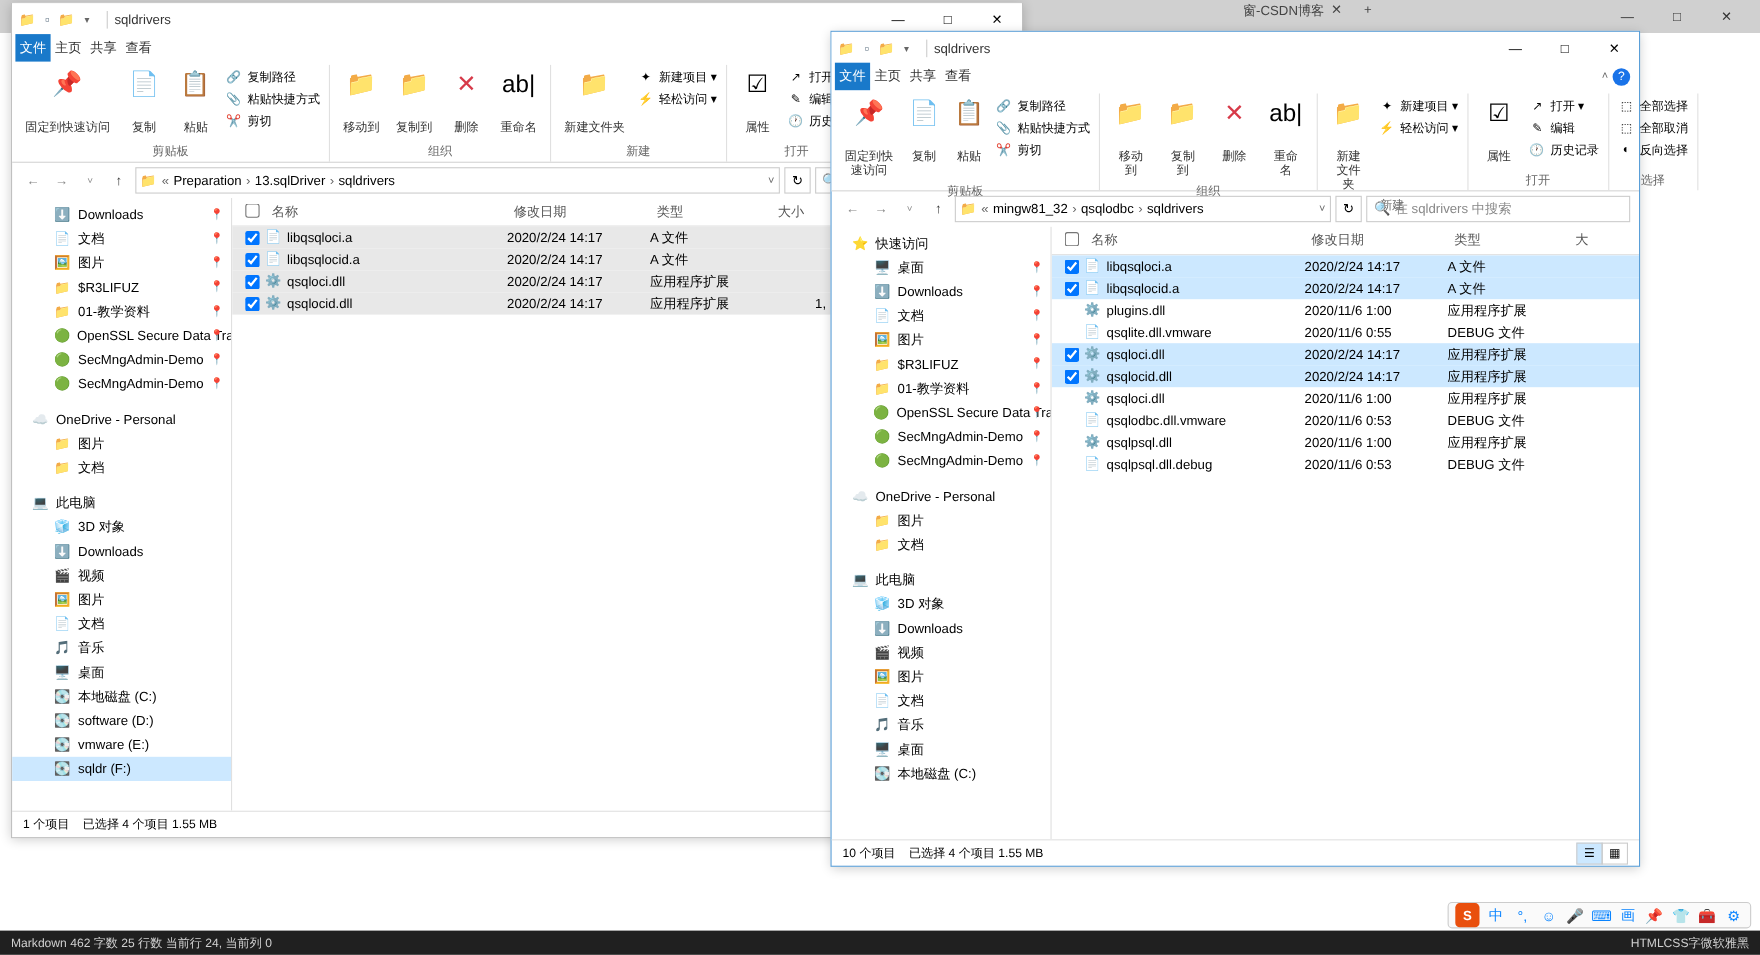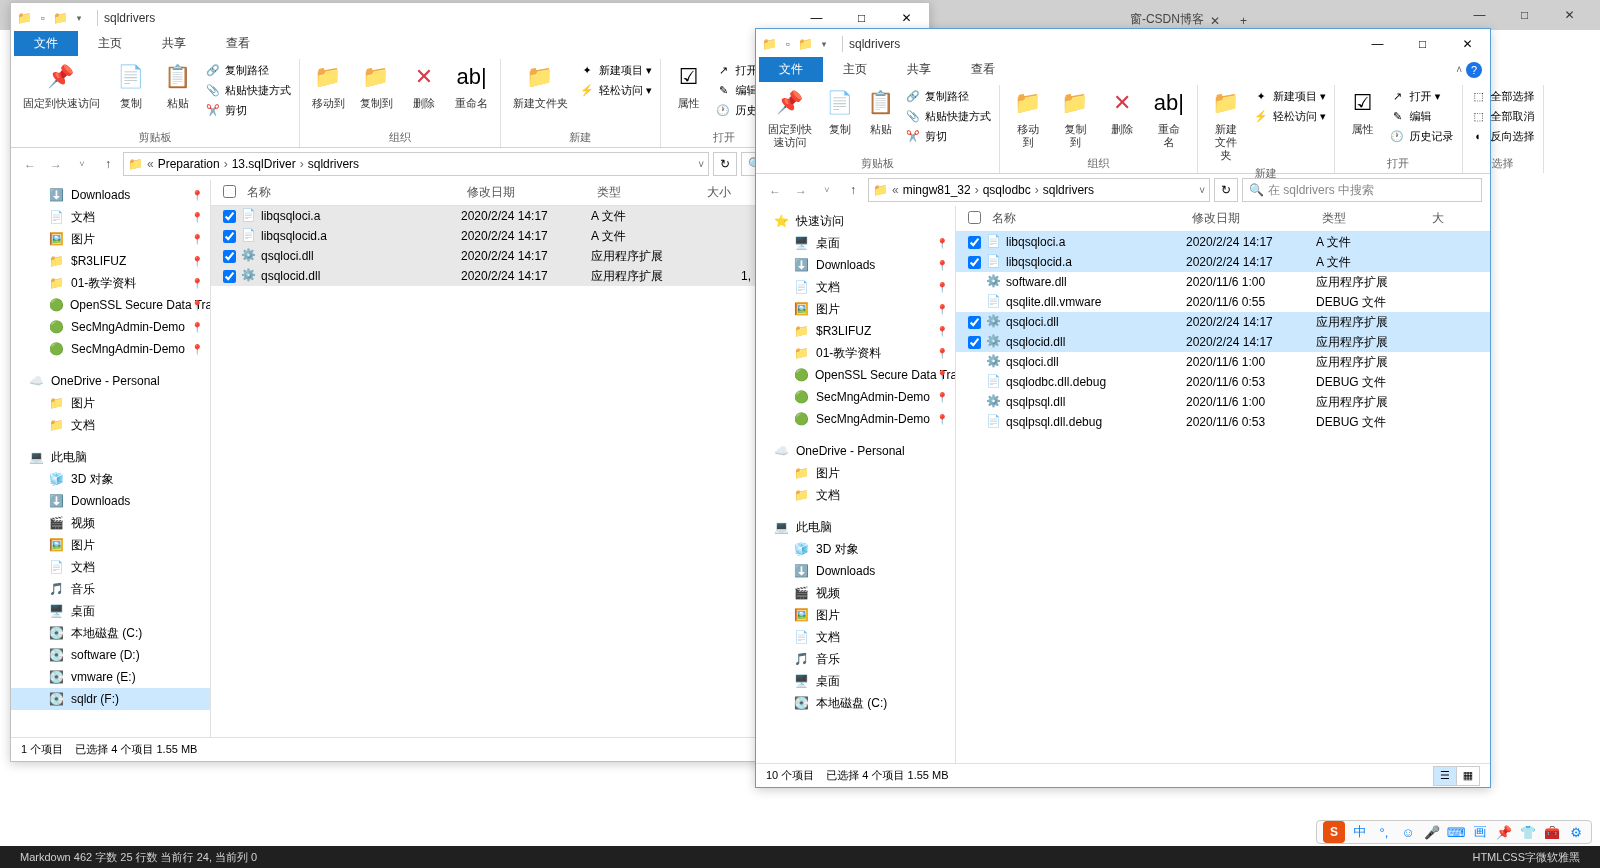--- a/index.html
+++ b/index.html
@@ -13,33 +13,33 @@
 .titlebar { display: flex; align-items: center; height: 30px; background: #fff; }
 .titlebar .ticons { display: flex; align-items: center; gap: 2px; padding: 0 6px; }
 .ticon { width: 16px; height: 16px; display: inline-flex; align-items: center; justify-content: center; }
 .titlebar .sep { width: 1px; height: 16px; background: #ccc; margin: 0 4px; }
 .titlebar .ttitle { font-size: 12px; color: #333; padding-left: 2px; }
 .titlebar .tspc { flex: 1; }
 .wbtn { width: 45px; height: 30px; display: flex; align-items: center; justify-content: center; }
 
 
 .menutabs { display: flex; align-items: flex-end; height: 23px; background: #fff; padding-left: 3px; position: relative; }
-.menutab { padding: 4px 20px; font-size: 12px; color: #333; }
+.menutab { padding: 4px 4px; font-size: 12px; color: #333; }
 .menutab.file { background: #1979ca; color: #fff; }
 .helpicon { position: absolute; right: 8px; top: 3px; width: 16px; height: 16px; border-radius: 50%; background: #1a73e8; color: #fff; display: flex; align-items: center; justify-content: center; font-size: 11px; }
 .dropicon { position: absolute; right: 28px; top: 5px; font-size: 10px; color: #666; }
 
 
 .ribbon { display: flex; height: 92px; border-bottom: 1px solid #d4d4d4; background: #fff; padding-top: 3px; }
 .rgroup { display: flex; flex-direction: column; border-right: 1px solid #e0e0e0; padding: 0 6px; }
 .rgroup .rbtns { display: flex; gap: 3px; flex: 1; }
 .rgroup .rlbl { text-align: center; font-size: 11px; color: #666; padding: 2px 0; }
 .rbtn { display: flex; flex-direction: column; align-items: center; justify-content: flex-start; padding: 2px 6px; min-width: 38px; }
 .rbtn .ri { width: 32px; height: 32px; display: flex; align-items: center; justify-content: center; font-size: 22px; }
-.rbtn .rt { font-size: 11px; color: #333; text-align: center; line-height: 13px; margin-top: 4px; }
+.rbtn .rt { font-size: 11px; color: #333; text-align: center; line-height: 13px; margin-top: 17px; }
 .rsmall { display: flex; flex-direction: column; justify-content: flex-start; gap: 2px; padding-top: 2px; }
 .rsitem { display: flex; align-items: center; font-size: 11px; gap: 4px; padding: 1px 2px; white-space: nowrap; }
 .rsitem .rsi { width: 16px; height: 16px; display: flex; align-items: center; justify-content: center; }
 
 
 .addrbar { display: flex; align-items: center; height: 32px; padding: 0 8px; gap: 4px; }
 .navbtn { width: 22px; height: 22px; display: flex; align-items: center; justify-content: center; color: #888; }
 .navbtn.enabled { color: #333; }
 .addrbox { flex: 1; height: 24px; border: 1px solid #ccc; display: flex; align-items: center; padding: 0 4px; gap: 4px; }
 .crumb { display: flex; align-items: center; gap: 4px; font-size: 12px; }
@@ -74,25 +74,25 @@
 
 .status { height: 24px; border-top: 1px solid #e0e0e0; display: flex; align-items: center; padding: 0 10px; font-size: 11px; gap: 12px; }
 .status .spc { flex: 1; }
 .viewbtns { display: flex; }
 .viewbtn { width: 24px; height: 20px; border: 1px solid #ccc; display: flex; align-items: center; justify-content: center; margin-left: -1px; }
 .viewbtn.active { background: #cce8ff; }
 
 
 .browsertabs { position: absolute; top: 0; left: 0; right: 0; height: 30px; background: #d0d0d0; display: flex; align-items: center; padding: 0 8px; }
 .btabspacer { flex: 1; }
-.btab { height: 26px; display: flex; align-items: flex-end; gap: 6px; padding: 0 10px; font-size: 12px; color: #444; }
+.btab { height: 26px; display: flex; align-items: flex-start; gap: 6px; padding: 0 10px; font-size: 12px; color: #444; }
 .bwbtn { width: 45px; height: 28px; display: flex; align-items: center; justify-content: center; color: #333; }
 
 
-.bottomstatus { position: absolute; bottom: 0; left: 0; right: 0; height: 22px; background: #202020; color: #d0d0d0; display: flex; align-items: center; padding: 0 20px; font-size: 11px; }
+.bottomstatus { position: absolute; bottom: 0; left: 0; right: 0; height: 22px; background: #202020; color: #d0d0d0; display: flex; align-items: center; padding: 0 10px; font-size: 11px; }
 
 
 .imebar { position: absolute; bottom: 24px; right: 8px; height: 24px; display: flex; align-items: center; gap: 6px; background: #fafafa; border: 1px solid #ccc; border-radius: 4px; padding: 0 6px; }
 .imeicon { width: 18px; height: 18px; display: flex; align-items: center; justify-content: center; color: #0a84ff; font-size: 13px; }
 .imeS { width: 22px; height: 22px; background: #e94f0d; border-radius: 4px; color: #fff; display: flex; align-items: center; justify-content: center; font-weight: bold; }
 
 
 .ic-folder { color: #fcc419; }
 .ic-red { color: #d73a49; }
 </style>
@@ -685,21 +685,21 @@
     <div style="width:130px">2020/2/24 14:17</div>
     <div style="width:110px">A 文件</div>
     <div style="width:50px;text-align:right"></div>
   </div>
           <div class="frow ">
     <div class="chk">
               <input type="checkbox" style="visibility: hidden;">
             </div>
     <div class="fname" style="width:200px">
               <span class="fi">⚙️</span>
-              <span>software.dll</span>
+              <span>plugins.dll</span>
             </div>
     <div style="width:130px">2020/11/6 1:00</div>
     <div style="width:110px">应用程序扩展</div>
     <div style="width:50px;text-align:right"></div>
   </div>
           <div class="frow ">
     <div class="chk">
               <input type="checkbox" style="visibility: hidden;">
             </div>
     <div class="fname" style="width:200px">
@@ -745,21 +745,21 @@
     <div style="width:130px">2020/11/6 1:00</div>
     <div style="width:110px">应用程序扩展</div>
     <div style="width:50px;text-align:right"></div>
   </div>
           <div class="frow ">
     <div class="chk">
               <input type="checkbox" style="visibility: hidden;">
             </div>
     <div class="fname" style="width:200px">
               <span class="fi">📄</span>
-              <span>qsqlodbc.dll.debug</span>
+              <span>qsqlodbc.dll.vmware</span>
             </div>
     <div style="width:130px">2020/11/6 0:53</div>
     <div style="width:110px">DEBUG 文件</div>
     <div style="width:50px;text-align:right"></div>
   </div>
           <div class="frow ">
     <div class="chk">
               <input type="checkbox" style="visibility: hidden;">
             </div>
     <div class="fname" style="width:200px">

